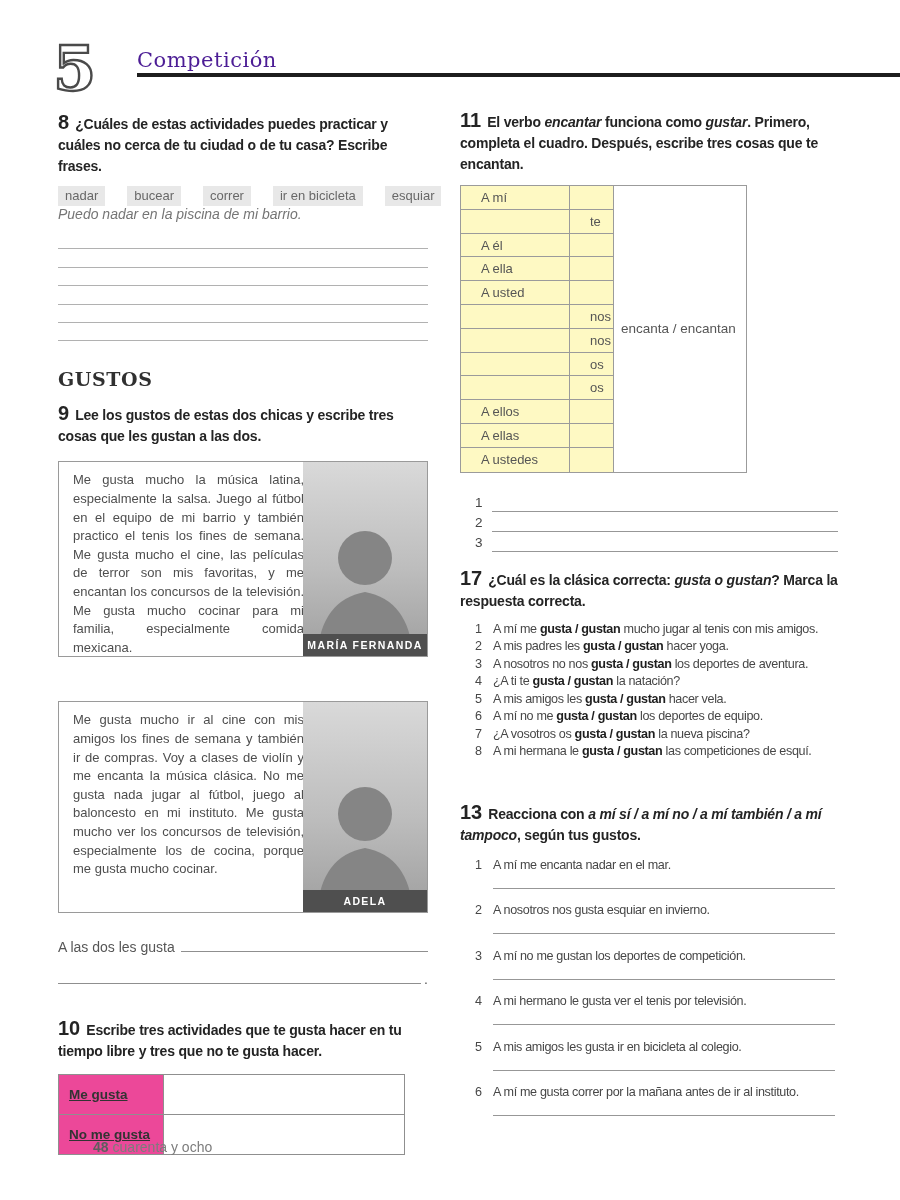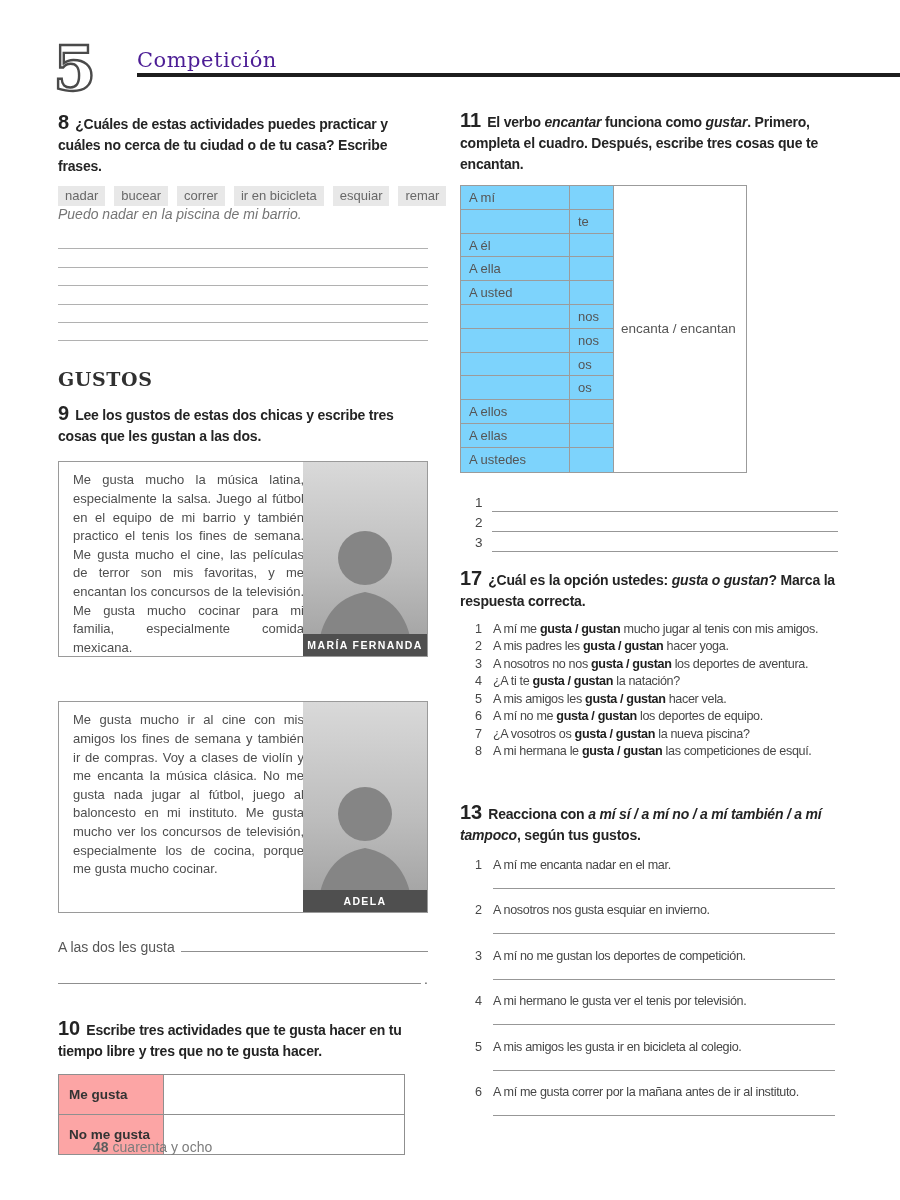--- a/index.html
+++ b/index.html
@@ -21,21 +21,21 @@
   
   .col-left{position:absolute;left:58px;top:112px;width:370px;}
   .col-right{position:absolute;left:460px;top:110px;width:378px;}
 
   
   .ex-head{font-weight:bold;font-size:14px;line-height:21px;color:#242424;letter-spacing:-.2px;}
   .ex-num{font-size:20px;font-weight:bold;color:#242424;margin-right:6px;letter-spacing:0;}
   .ex-head .it{font-style:italic;}
 
   
-  .chips{display:flex;gap:9px;margin-top:9px;align-items:center;}
+  .chips{display:flex;gap:22px;margin-top:9px;align-items:center;}
   .chip{background:#e8e8e8;color:#686868;font-size:13px;padding:2px 7px 3px;white-space:nowrap;}
   .example{font-style:italic;color:#757575;font-size:14px;margin-top:0;}
   .wlines{margin-top:9px;}
   .wline{height:17.4px;border-bottom:1.4px solid #b1b1b1;}
 
   
   .section-title{
     font-family:"DejaVu Serif",serif;font-weight:bold;font-size:19px;color:#303030;
     letter-spacing:.6px;margin-top:27px;
   }
@@ -65,32 +65,32 @@
   .answer-row{margin-top:23px;display:flex;align-items:baseline;font-size:14px;color:#565656;}
   .answer-fill{flex:1;border-bottom:1px solid #8f8f8f;height:15px;margin-left:6px;}
   .answer-row2{display:flex;align-items:baseline;margin-top:13px;font-size:14px;color:#565656;}
   .answer-fill2{flex:1;border-bottom:1px solid #8f8f8f;height:15px;}
   .answer-period{margin-left:3px;}
 
   
   .ex10-head{margin-top:31px;}
   .gtable{margin-top:12px;width:347px;border-collapse:collapse;}
   .gtable td{border:1px solid #8f8f8f;height:40px;box-sizing:border-box;}
-  .gtable .lbl{width:105px;background:#fca5a5;font-weight:bold;font-size:13.5px;color:#333;padding-left:10px;}
+  .gtable .lbl{width:105px;background:#ec4899;font-weight:bold;font-size:13.5px;color:#333;padding-left:10px;text-decoration:underline;}
   .gtable .fill{width:242px;background:#fff;}
 
   
   .enc-table{
     display:grid;grid-template-columns:109px 44px 132px;grid-auto-rows:23.8px;
     border:1px solid #9b9b9b;width:285px;margin-top:10px;
   }
   .enc-row{display:contents;}
   .enc-cell{
-    border-right:1px solid #9b9b9b;border-bottom:1px solid #9b9b9b;background:#7dd3fc;
-    font-size:13px;color:#555;line-height:23.8px;padding-left:8px;box-sizing:border-box;
+    border-right:1px solid #9b9b9b;border-bottom:1px solid #9b9b9b;background:#fef9c3;
+    font-size:13px;color:#555;line-height:23.8px;padding-left:20px;box-sizing:border-box;
     overflow:hidden;
   }
   .enc-table .enc-row:last-of-type .enc-cell{border-bottom:none;}
   .enc-merged{
     grid-column:3;grid-row:1 / span 12;background:#fff;display:flex;align-items:center;
     padding-left:7px;font-size:13.5px;color:#555;
   }
 
   
   .numlines{margin-top:19px;}
@@ -291,21 +291,21 @@
           <span class="n">2</span>
           <span class="line"></span>
         </div>
 
         <div class="numline">
           <span class="n">3</span>
           <span class="line"></span>
         </div>
       </div>
 
-    <div class="ex-head ex12-head"><span class="ex-num">17</span><span>¿Cuál es la opción ustedes: </span><span class="it">gusta o gustan</span><span>? Marca la respuesta correcta.</span></div>
+    <div class="ex-head ex12-head"><span class="ex-num">17</span><span>¿Cuál es la clásica correcta: </span><span class="it">gusta o gustan</span><span>? Marca la respuesta correcta.</span></div>
 
     <div class="q-list">
 
         <div class="q-item">
           <span class="q-num">1</span>
           <span class="q-text"><span>A mí me</span> <b class="choice">gusta / gustan</b> <span>mucho jugar al tenis con mis amigos.</span></span>
         </div>
 
         <div class="q-item">
           <span class="q-num">2</span>

